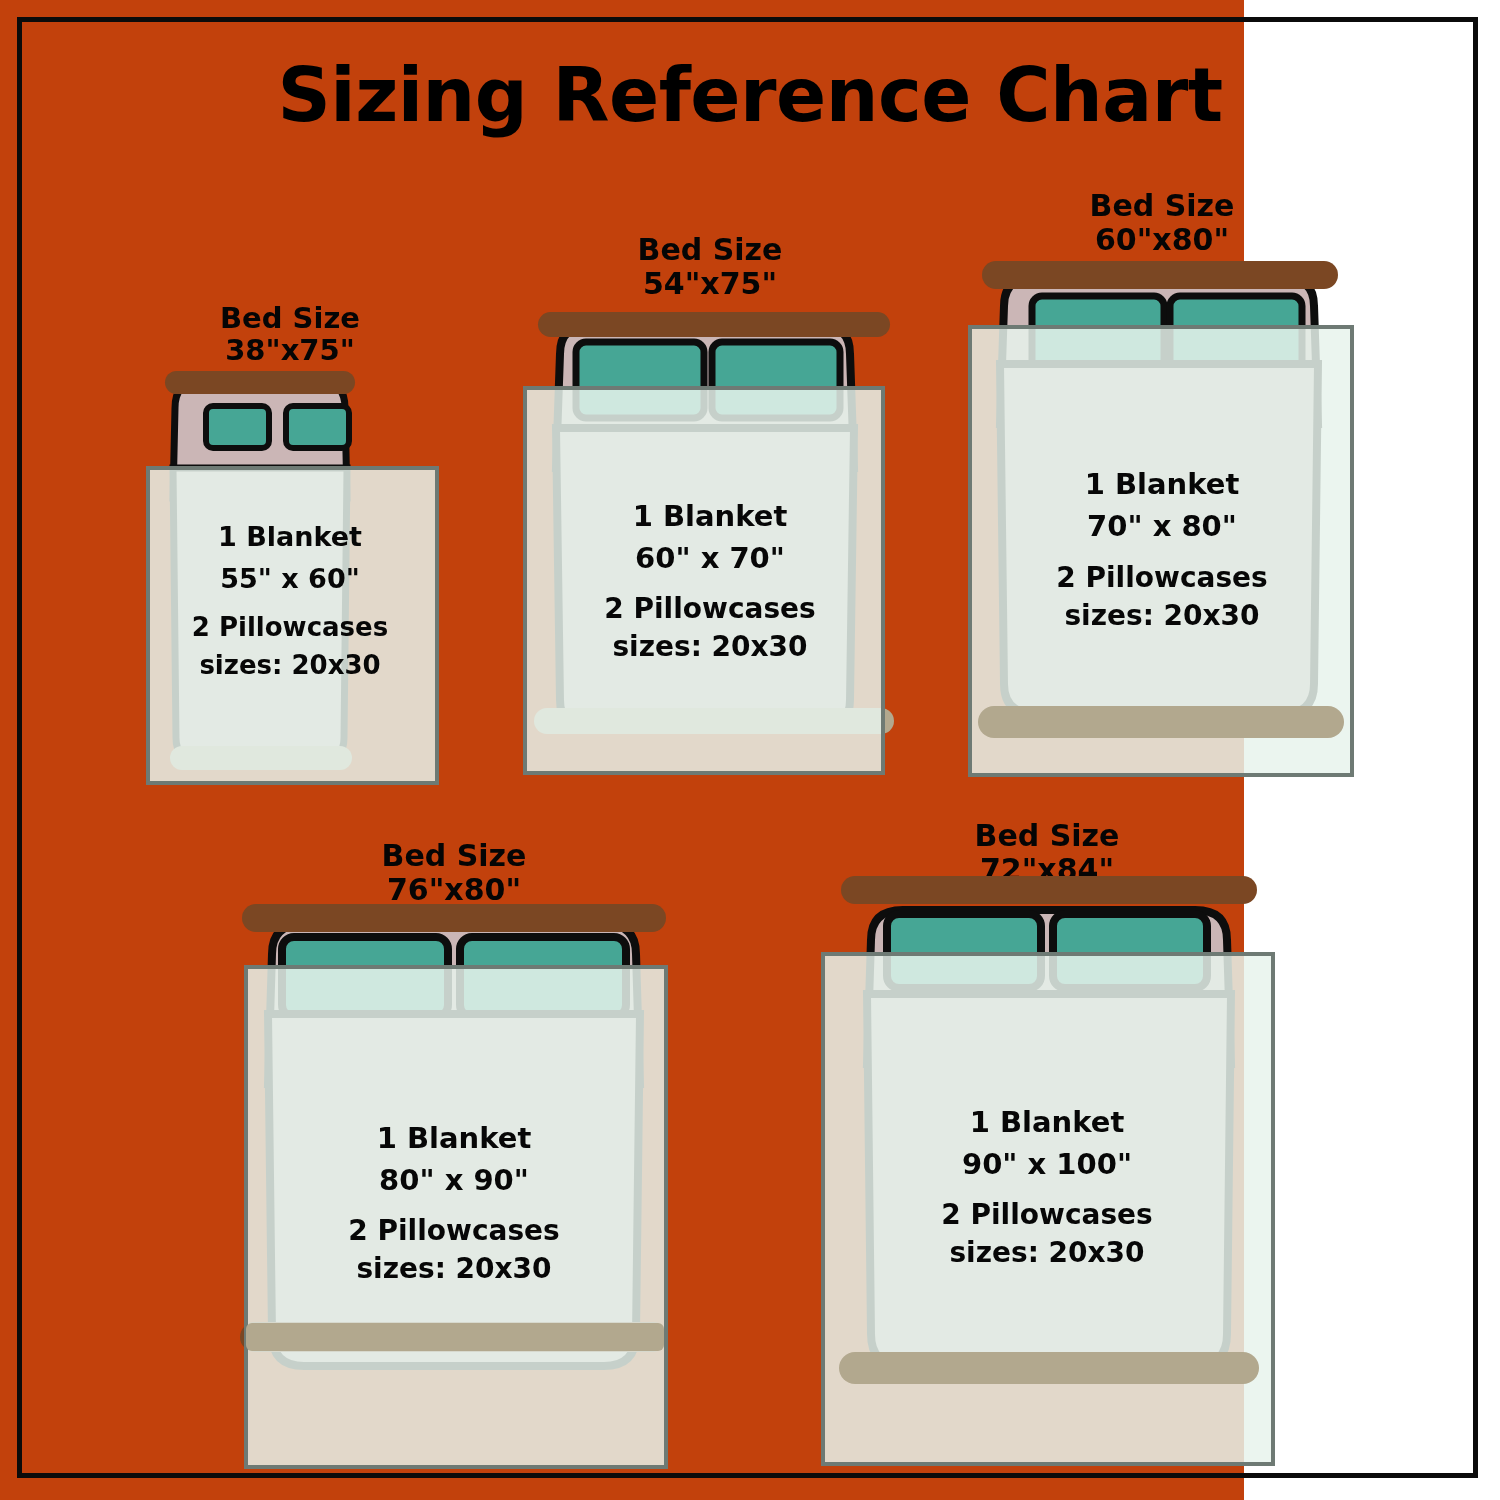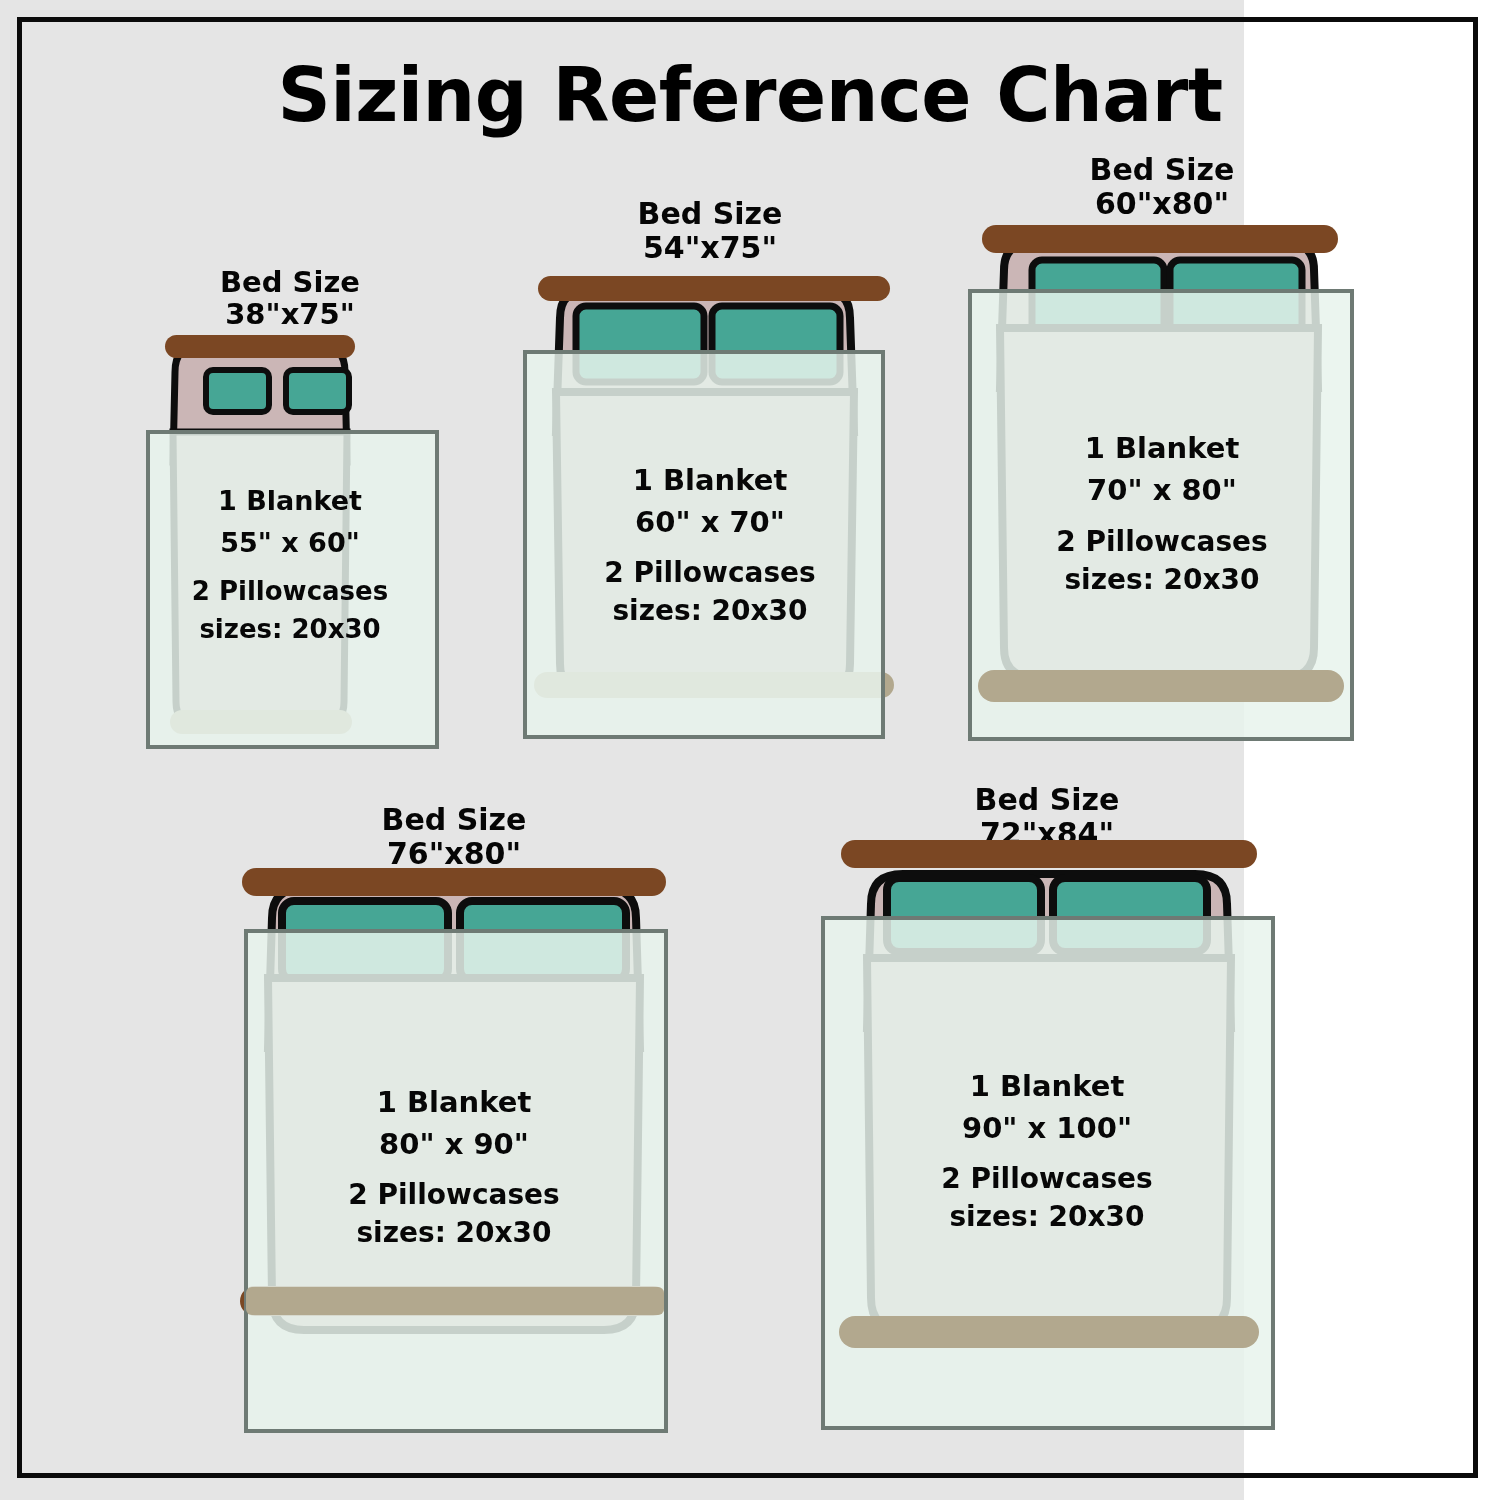--- a/index.html
+++ b/index.html
@@ -10,21 +10,21 @@
   body {
     width: 1500px;
     height: 1500px;
     font-family: "DejaVu Sans", "Liberation Sans", sans-serif;
     overflow: hidden;
   }
   #page {
     position: relative;
     width: 1244px;
     height: 1500px;
-    background: #e5e5e5;
+    background: #c2410c;
   }
   #frame {
     position: absolute;
     left: 17px;
     top: 17px;
     width: 1461px;
     height: 1461px;
     border: 5px solid #0b0b0b;
     box-sizing: border-box;
   }
@@ -36,20 +36,21 @@
     text-align: center;
     font-size: 74px;
     font-weight: 700;
     letter-spacing: -0.5px;
     color: #000000;
     line-height: 1;
     white-space: nowrap;
   }
   .bed-card {
     position: absolute;
+    margin-top: 36px;
   }
   .bed-card svg {
     display: block;
     overflow: visible;
   }
   .size-label {
     font-weight: 700;
     fill: #050505;
     font-family: "DejaVu Sans", "Liberation Sans", sans-serif;
     text-anchor: middle;

